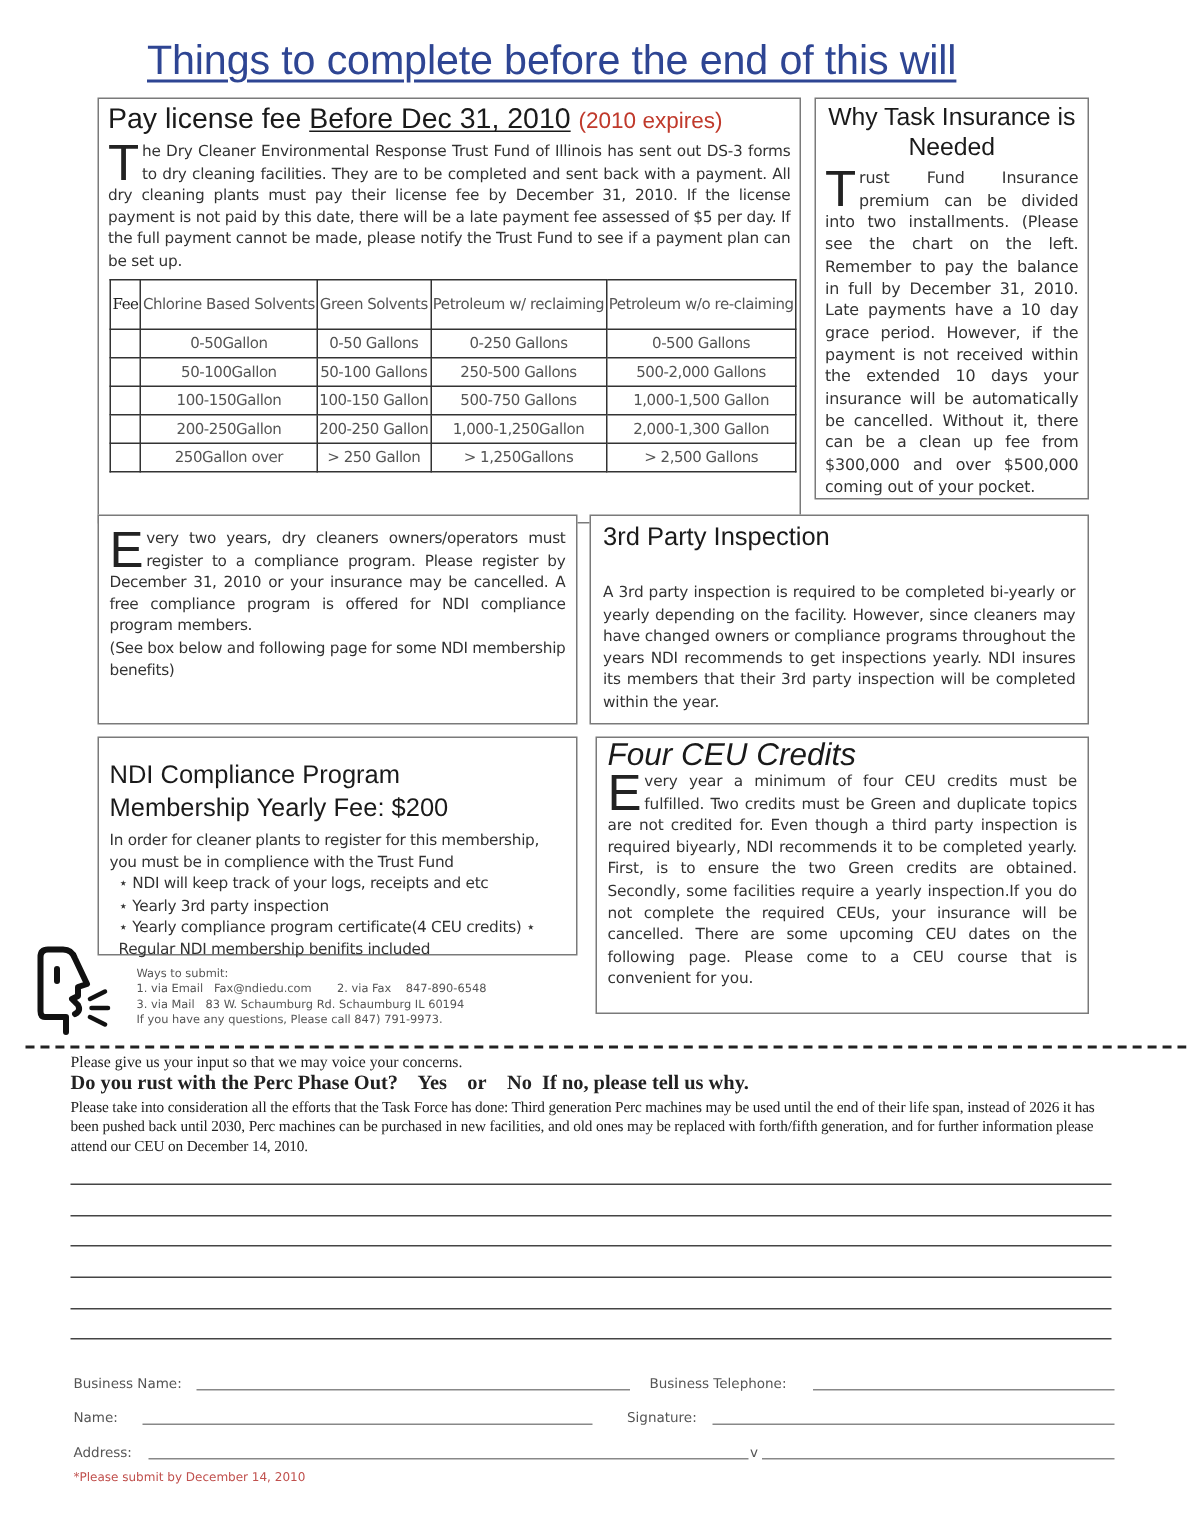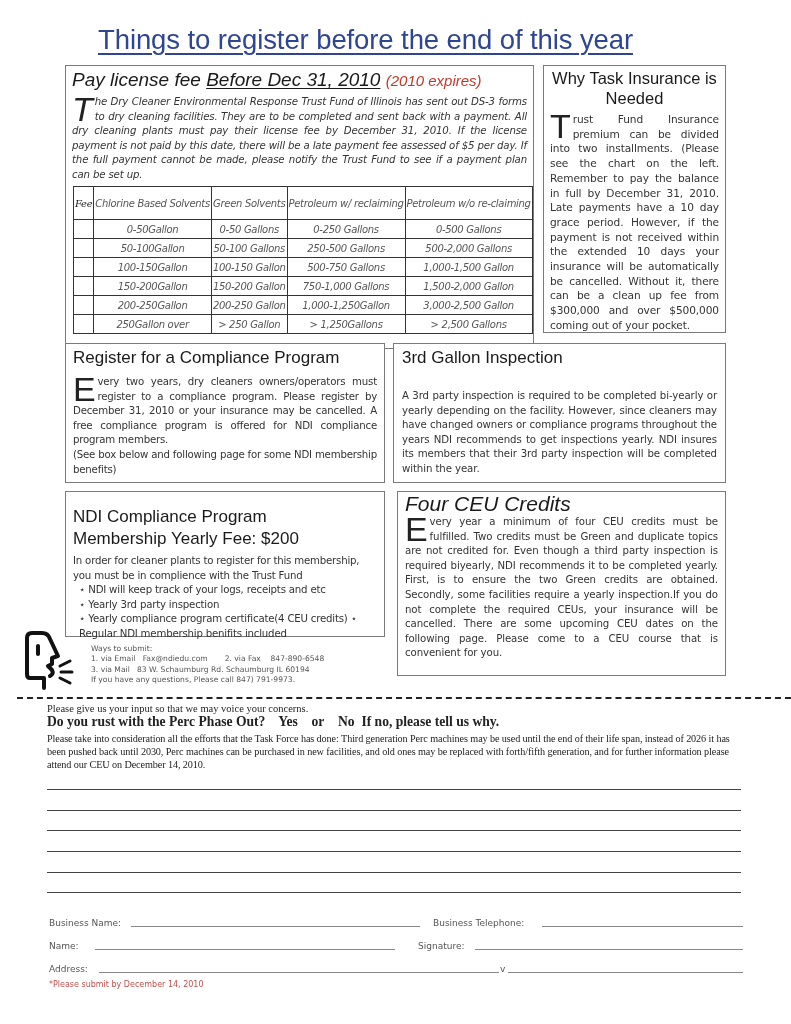--- a/index.html
+++ b/index.html
@@ -21,21 +21,21 @@
     .body-text {
       font-family: "DejaVu Sans", sans-serif; font-size: 10.2px; line-height: 14.6px;
       color: #333; text-align: justify; letter-spacing: -0.15px;
     }
     .dropcap {
       float: left; font-family: "Liberation Sans", sans-serif; font-size: 34px; line-height: 26px;
       margin: 1px 2px 0 0; color: #222; font-weight: normal;
     }
 
     
-    #pay { left: 65px; top: 65px; width: 469px; height: 284px; padding: 3px 6px; font-style: italic; }
+    #pay { left: 65px; top: 65px; width: 469px; height: 284px; padding: 3px 6px; }
     #pay h2 { font-size: 19px; line-height: 22px; }
     #pay h2 .u { text-decoration: underline; text-underline-offset: 2px; }
     #pay h2 .red { color: #c0392b; font-size: 15px; }
     #pay .body-text { margin-top: 3px; }
 
     table.fees {
       position: absolute; left: 7px; top: 120px; width: 449px; border-collapse: collapse;
       font-family: "DejaVu Sans", sans-serif; font-size: 10px; color: #555; letter-spacing: -0.3px;
     }
     table.fees td, table.fees th {
@@ -94,21 +94,21 @@
 
     .field-label {
       position: absolute; font-family: "DejaVu Sans", sans-serif; font-size: 9px; color: #555; white-space: nowrap;
     }
     .field-line { position: absolute; height: 0; border-top: 1px solid #888; }
     .note { position: absolute; left: 49px; top: 980px; font-family: "DejaVu Sans", sans-serif; font-size: 8px; color: #c0504d; }
   </style>
 </head>
 <body>
 
-<div class="title">Things to register before the end of this year</div>
+<div class="title">Things to complete before the end of this will</div>
 
 <div class="box" id="pay">
   <h2>
     <span>Pay license fee </span><span class="u">Before Dec 31, 2010</span>
     <span class="red">(2010 expires)</span>
   </h2>
   <div class="body-text">
     <span class="dropcap">T</span><span>he Dry Cleaner Environmental Response Trust Fund of Illinois has sent out DS-3 forms to dry cleaning facilities. They are to be completed and sent back with a payment. All dry cleaning plants must pay their license fee by December 31, 2010. If the license payment is not paid by this date, there will be a late payment fee assessed of $5 per day. If the full payment cannot be made, please notify the Trust Fund to see if a payment plan can be set up.</span>
   </div>
   <table class="fees">
@@ -138,60 +138,52 @@
         </tr>
         <tr>
           <td></td>
           <td>100-150Gallon</td>
           <td>100-150 Gallon</td>
           <td>500-750 Gallons</td>
           <td>1,000-1,500 Gallon</td>
         </tr>
         <tr>
           <td></td>
-          <td>150-200Gallon</td>
-          <td>150-200 Gallon</td>
-          <td>750-1,000 Gallons</td>
-          <td>1,500-2,000 Gallon</td>
-        </tr>
-        <tr>
-          <td></td>
           <td>200-250Gallon</td>
           <td>200-250 Gallon</td>
           <td>1,000-1,250Gallon</td>
-          <td>3,000-2,500 Gallon</td>
+          <td>2,000-1,300 Gallon</td>
         </tr>
         <tr>
           <td></td>
           <td>250Gallon over</td>
           <td>&gt; 250 Gallon</td>
           <td>&gt; 1,250Gallons</td>
           <td>&gt; 2,500 Gallons</td>
         </tr>
       </tbody>
   </table>
 </div>
 
 <div class="box" id="why">
   <h2 style="white-space:normal">Why Task Insurance is Needed</h2>
   <div class="body-text">
     <span class="dropcap">T</span><span>rust Fund Insurance premium can be divided into two installments. (Please see the chart on the left. Remember to pay the balance in full by December 31, 2010. Late payments have a 10 day grace period. However, if the payment is not received within the extended 10 days your insurance will be automatically be cancelled. Without it, there can be a clean up fee from $300,000 and over $500,000 coming out of your pocket.</span>
   </div>
 </div>
 
 <div class="box" id="register">
-  <h2>Register for a Compliance Program</h2>
   <div class="body-text">
     <span class="dropcap">E</span><span>very two years, dry cleaners owners/operators must register to a compliance program. Please register by December 31, 2010 or your insurance may be cancelled. A free compliance program is offered for NDI compliance program members.</span><br>
     <span>(See box below and following page for some NDI membership benefits)</span>
   </div>
 </div>
 
 <div class="box" id="inspect">
-  <h2>3rd Gallon Inspection</h2>
+  <h2>3rd Party Inspection</h2>
   <div class="body-text">A 3rd party inspection is required to be completed bi-yearly or yearly depending on the facility. However, since cleaners may have changed owners or compliance programs throughout the years NDI recommends to get inspections yearly. NDI insures its members that their 3rd party inspection will be completed within the year.</div>
 </div>
 
 <div class="box" id="ndi">
   <h2>NDI Compliance Program</h2>
   <h2>Membership Yearly Fee: $200</h2>
   <div class="body-text">
     <span>In order for cleaner plants to register for this membership, you must be in complience with the Trust Fund</span>
     <span class="bullet">⋆ NDI will keep track of your logs, receipts and etc</span>
     <span class="bullet">⋆ Yearly 3rd party inspection</span>

